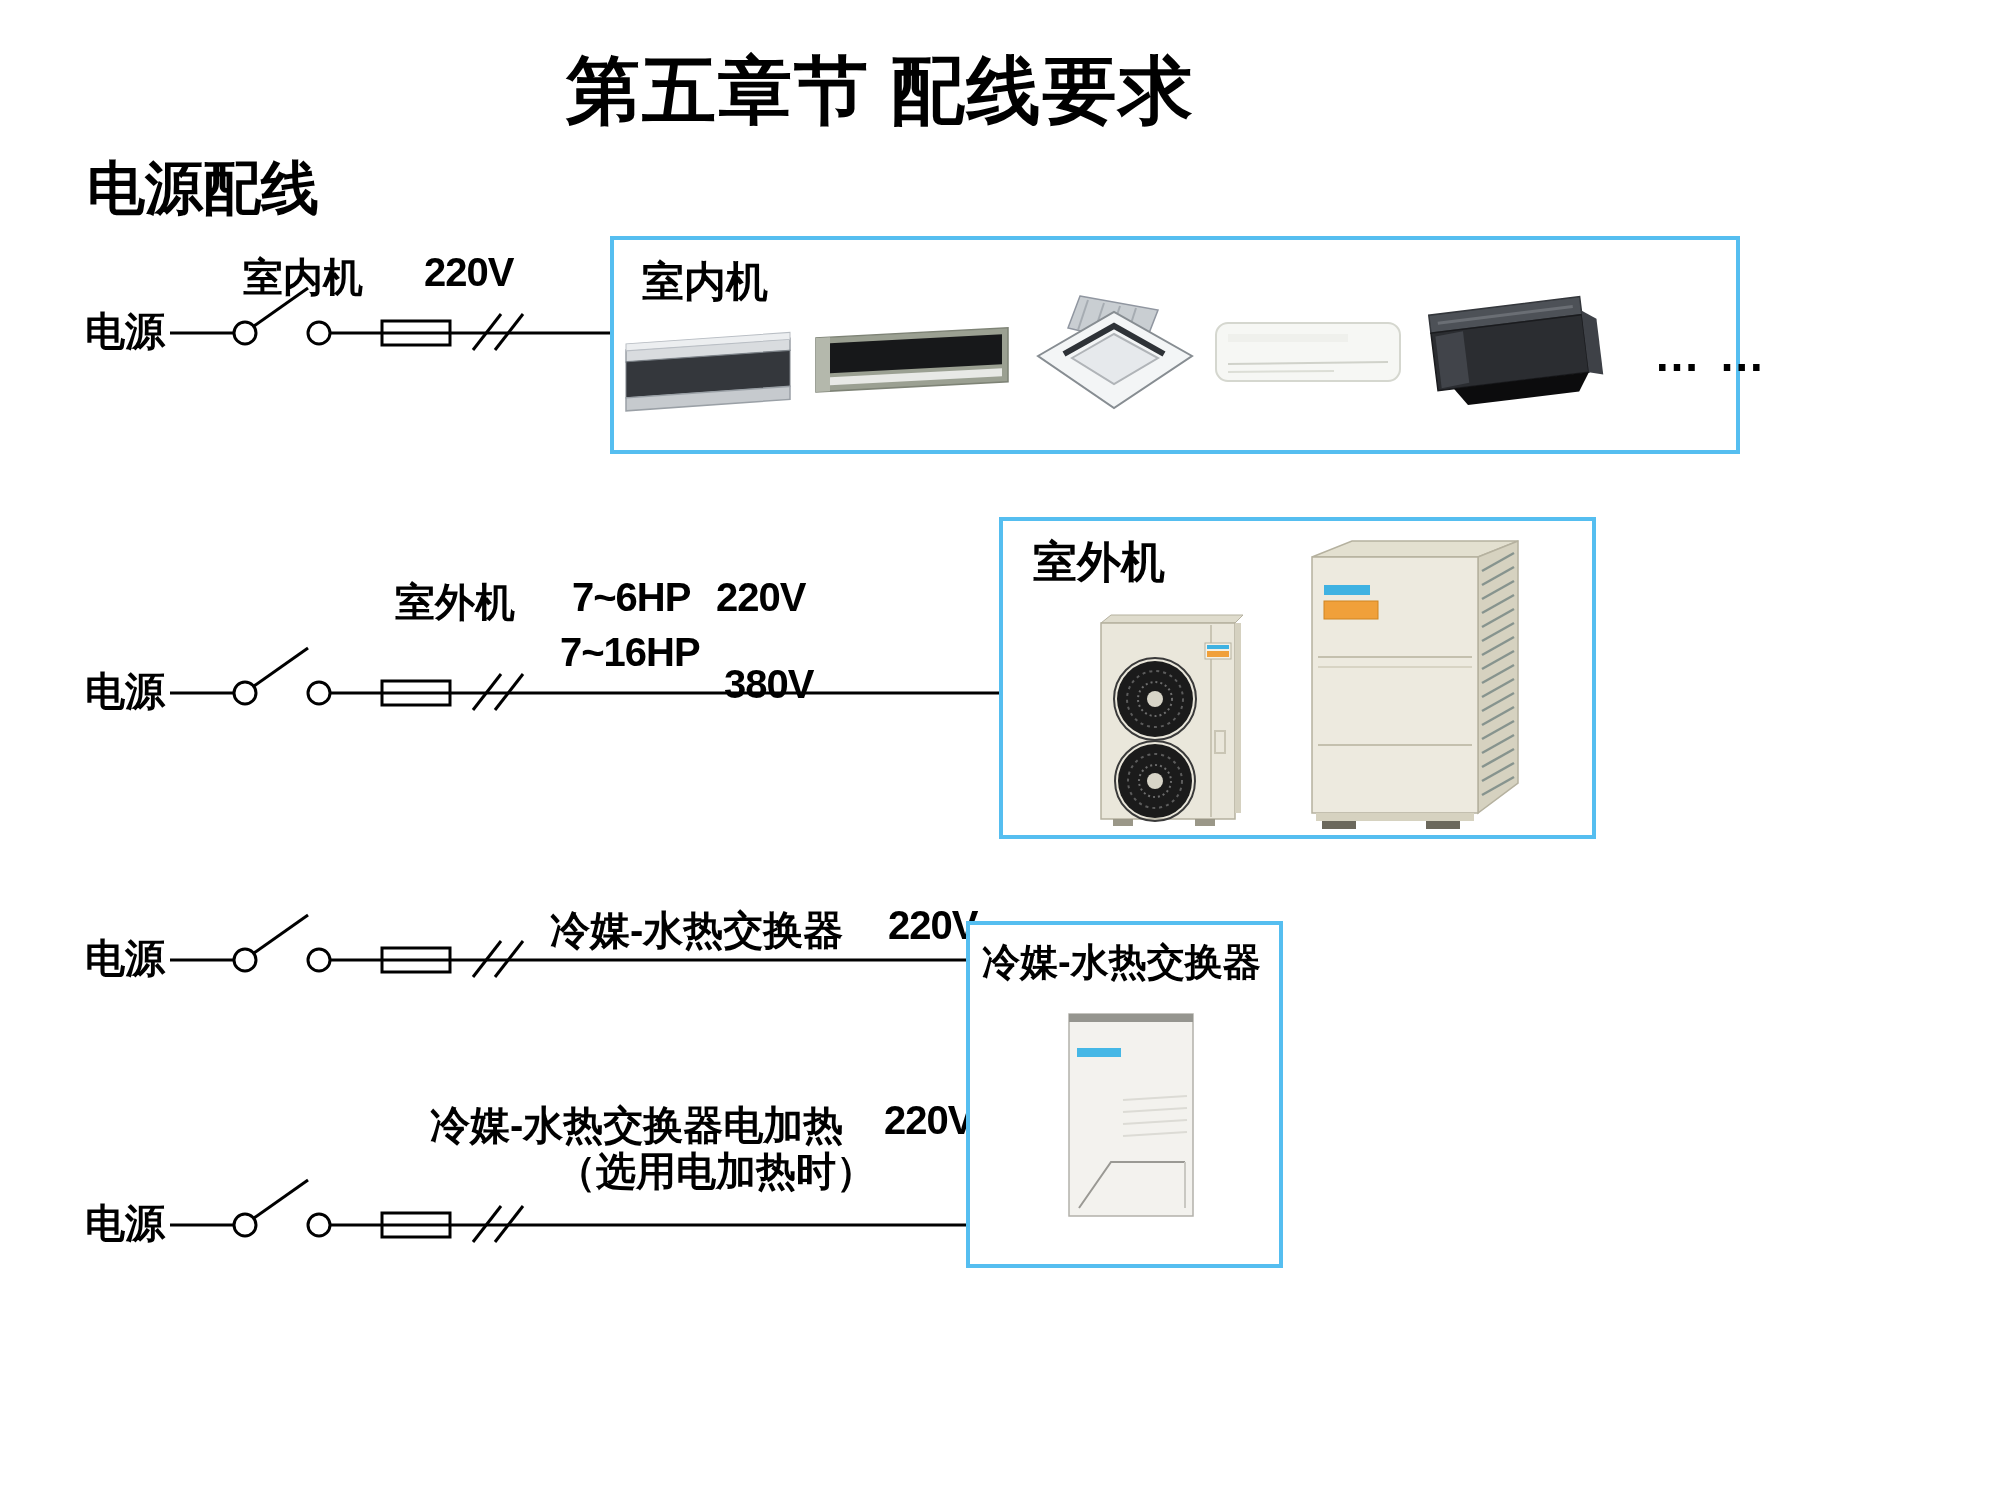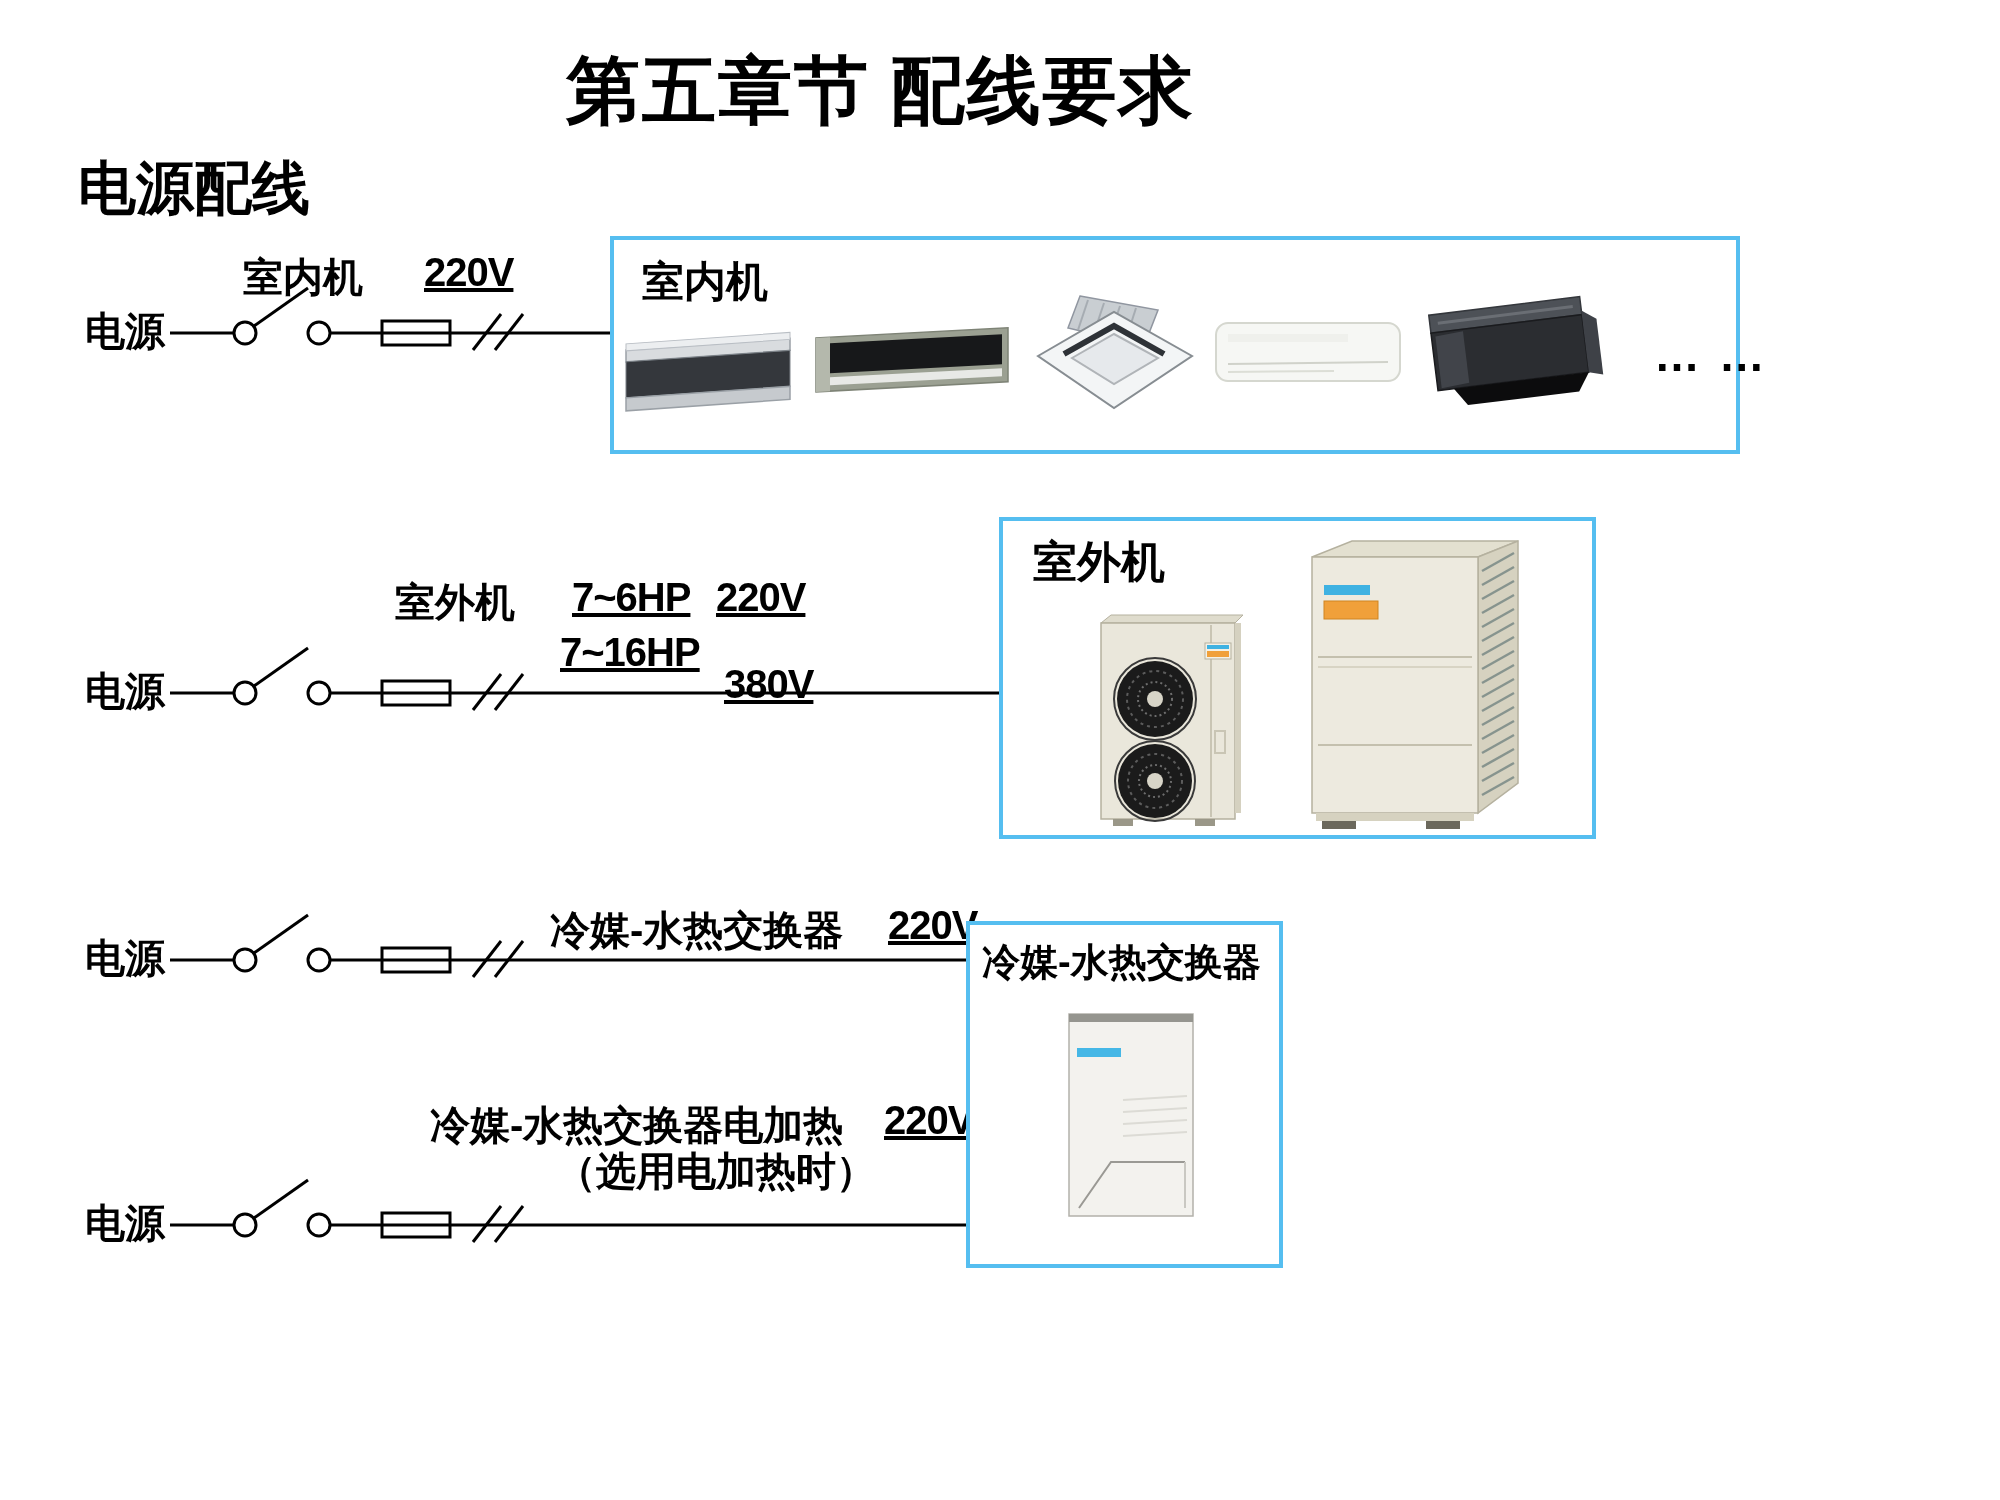--- a/index.html
+++ b/index.html
@@ -7,36 +7,36 @@
     position:relative;width:1899px;height:1500px;background:#fff;overflow:hidden;
     font-family:"Liberation Sans","DejaVu Sans",sans-serif;color:#000;text-align:center;
   }
   .abs{position:absolute;white-space:nowrap;}
   .title{
     font-family:"Liberation Serif","DejaVu Serif",serif;
     font-weight:bold;font-size:74px;letter-spacing:2px;
   }
   .heading{font-weight:bold;font-size:58px;}
   .lbl{font-weight:bold;font-size:40px;}
-  .volt{font-weight:bold;font-size:40px;letter-spacing:-1px;text-decoration:underline;}
+  .volt{font-weight:bold;font-size:40px;letter-spacing:-1px;}
   .src{transform:translateY(-52%);}
   .box{position:absolute;border:4px solid #55BEF0;background:#fff;box-sizing:border-box;}
   .box-label{font-weight:bold;}
   .ellipsis{font-weight:bold;font-size:46px;letter-spacing:3px;}
   svg{display:block;}
   .wire line,.wire rect{stroke:#000;stroke-width:3;}
 </style>
 </head>
 <body>
 
 <div class="canvas">
 
   <div class="abs title" style="left:566px;top:42px;">第五章节 配线要求</div>
 
-  <div class="abs heading" style="left:78px;top:150px;">电源配线</div>
+  <div class="abs heading" style="left:87px;top:150px;">电源配线</div>
 
   <div class="abs lbl" style="left:243px;top:250px;">室内机</div>
   <div class="abs volt" style="left:424px;top:250px;">220V</div>
   <div class="abs lbl src" style="left:85px;top:333px;">电源</div>
   <svg class="abs wire" style="left:170px;top:283px;" width="440" height="72" viewBox="0 0 440 72">
     <line x1="0" y1="50" x2="64" y2="50"></line>
     <circle cx="75" cy="50" r="11" fill="#fff" stroke="#000" stroke-width="3"></circle>
     <line x1="84" y1="43" x2="138" y2="5"></line>
     <circle cx="149" cy="50" r="11" fill="#fff" stroke="#000" stroke-width="3"></circle>
     <line x1="160" y1="50" x2="440" y2="50"></line>

